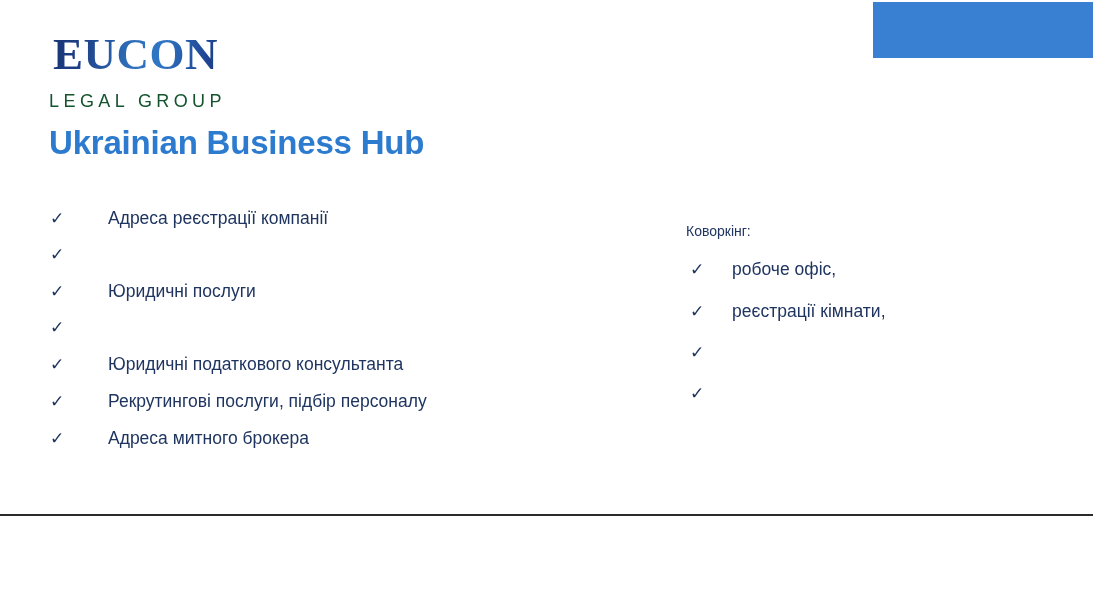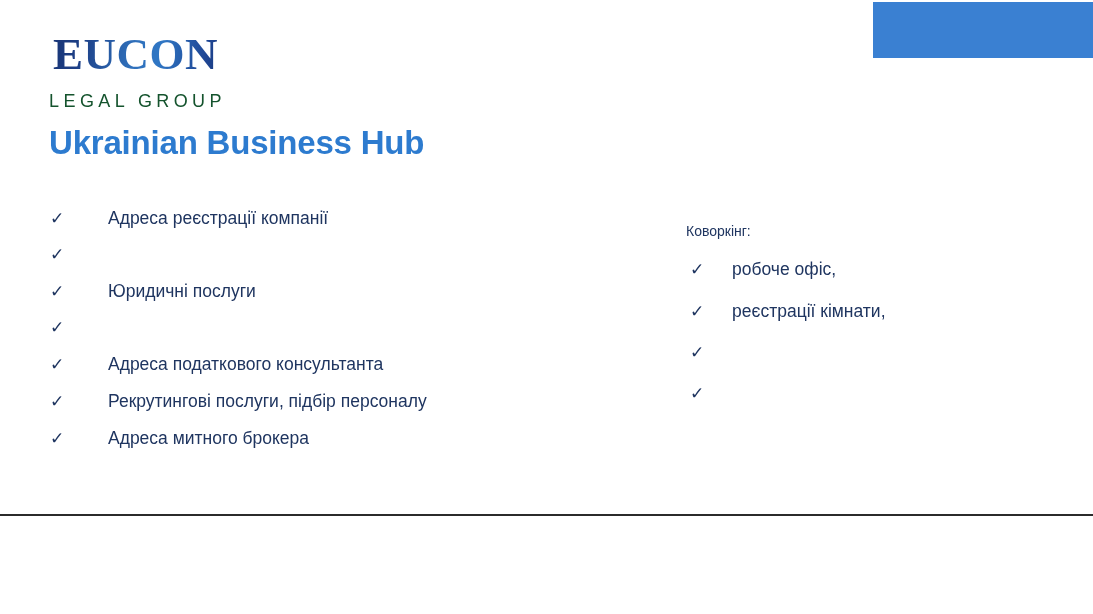--- a/index.html
+++ b/index.html
@@ -161,21 +161,21 @@
       </li>
       <li class="bullet-item">
         <span class="check">✓</span>
         <span class="bullet-text">Юридичні послуги</span>
       </li>
       <li class="bullet-item">
         <span class="check">✓</span>
       </li>
       <li class="bullet-item">
         <span class="check">✓</span>
-        <span class="bullet-text">Адреса податкового консультанта</span>
+        <span class="bullet-text">Юридичні податкового консультанта</span>
       </li>
       <li class="bullet-item">
         <span class="check">✓</span>
         <span class="bullet-text">Рекрутингові послуги, підбір персоналу</span>
       </li>
       <li class="bullet-item">
         <span class="check">✓</span>
         <span class="bullet-text">Адреса митного брокера</span>
       </li>
     </ul>

